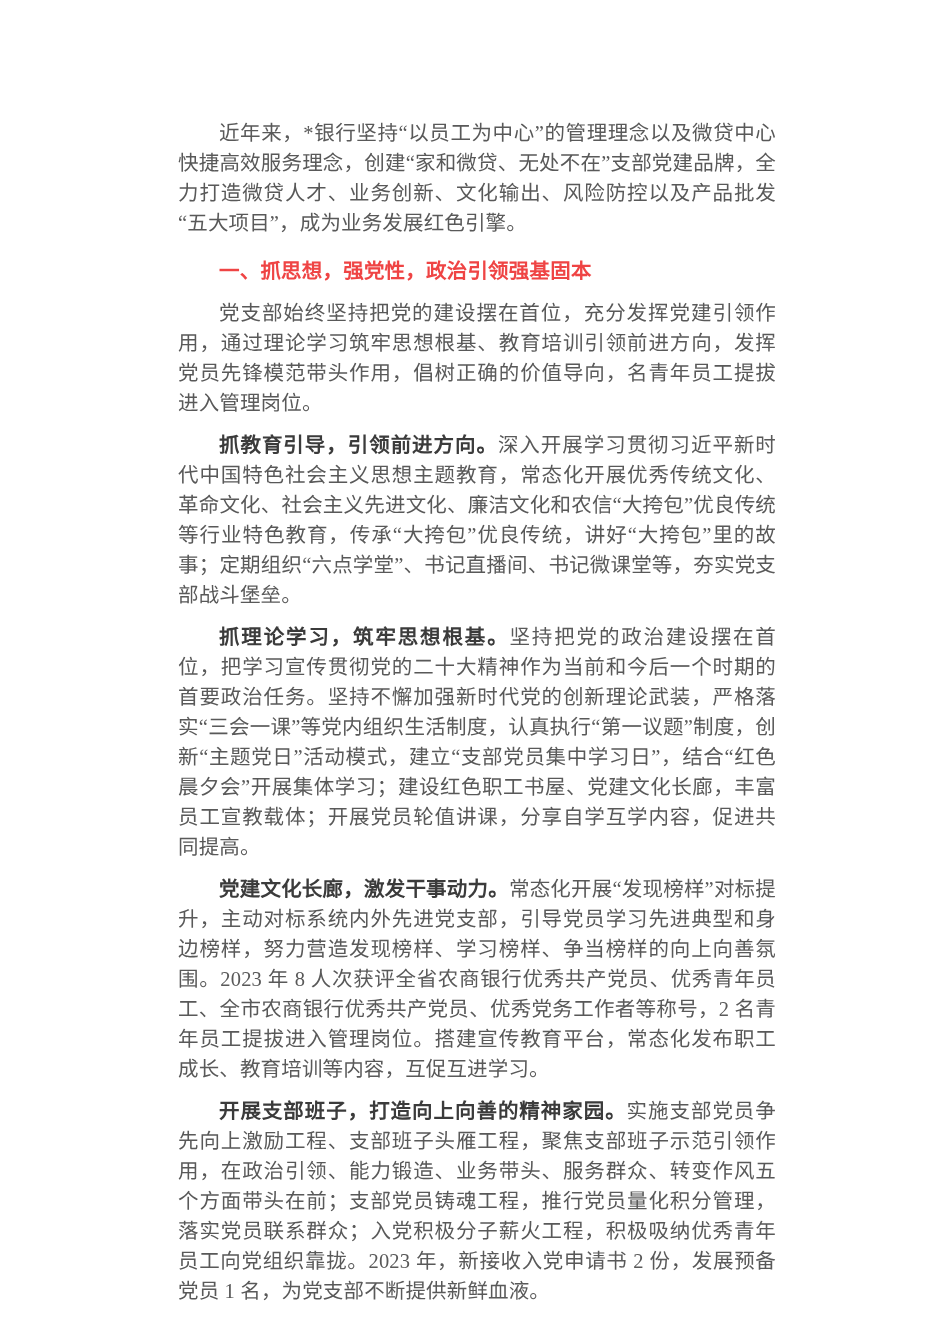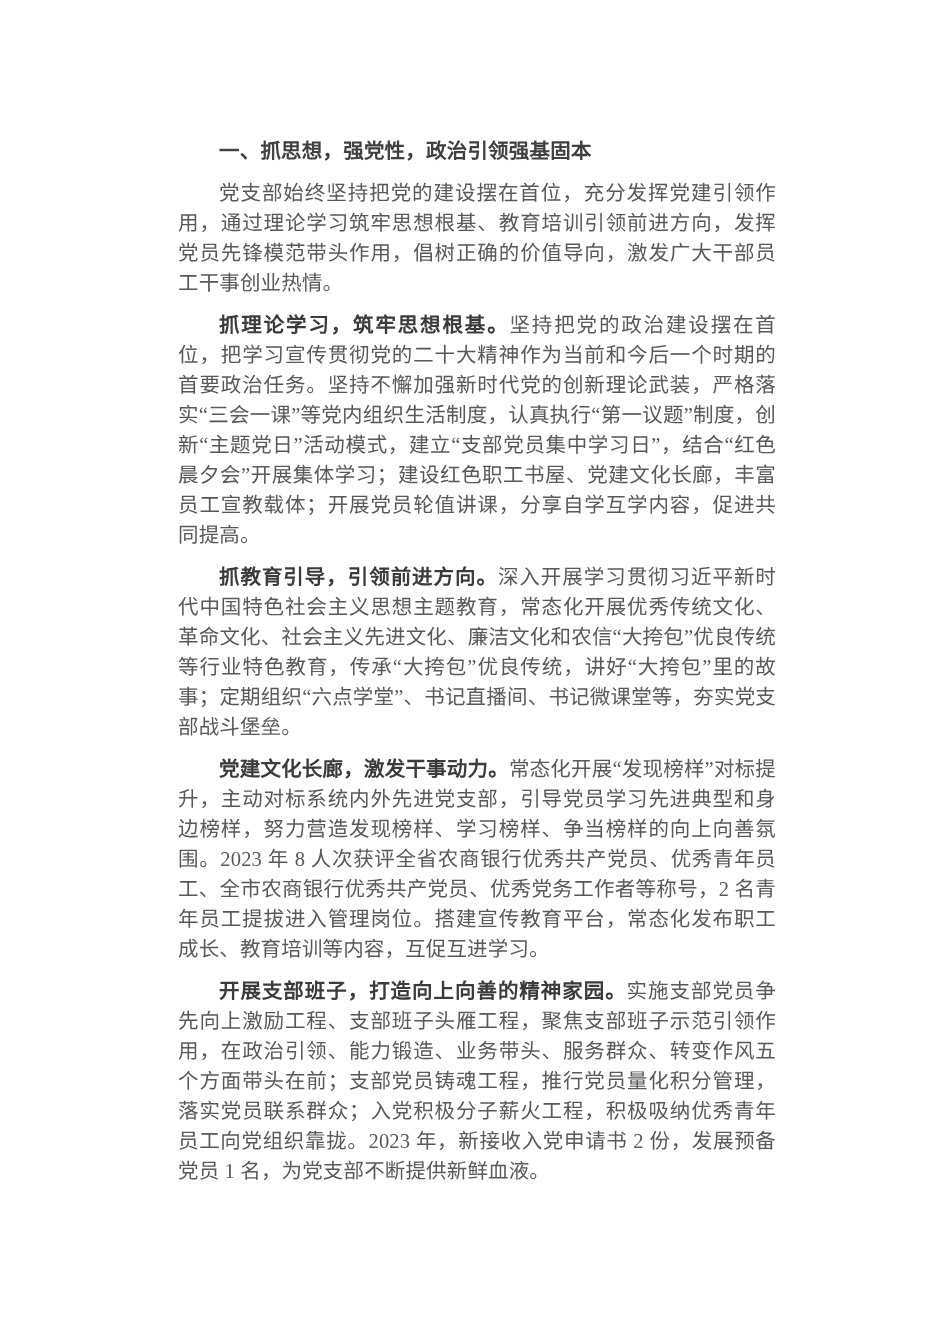--- a/index.html
+++ b/index.html
@@ -40,21 +40,21 @@
   }
   p.para + p.para {
     margin-top: 12px;
   }
   h2.section-heading {
     margin: 0;
     margin-top: 18px;
     margin-bottom: 12px;
     font-size: 20.5px;
     line-height: 30px;
-    color: #404040;
+    color: #ef4444;
     font-weight: 700;
     text-indent: 2em;
     letter-spacing: 0.2px;
     font-family: "Liberation Sans", "DejaVu Sans", sans-serif;
   }
   span.lead {
     font-weight: 700;
     color: #3b3b3b;
     font-family: "Liberation Sans", "DejaVu Sans", sans-serif;
   }
@@ -63,28 +63,29 @@
     color: #595959;
     font-family: "Liberation Serif", "DejaVu Serif", serif;
   }
 </style>
 </head>
 <body>
 
 <div class="page">
   <div class="doc-body">
 
+    <p class="para">近年来，*银行坚持“以员工为中心”的管理理念以及微贷中心快捷高效服务理念，创建“家和微贷、无处不在”支部党建品牌，全力打造微贷人才、业务创新、文化输出、风险防控以及产品批发“五大项目”，成为业务发展红色引擎。</p>
 
     <h2 class="section-heading">一、抓思想，强党性，政治引领强基固本</h2>
 
-    <p class="para">党支部始终坚持把党的建设摆在首位，充分发挥党建引领作用，通过理论学习筑牢思想根基、教育培训引领前进方向，发挥党员先锋模范带头作用，倡树正确的价值导向，激发广大干部员工干事创业热情。</p>
+    <p class="para">党支部始终坚持把党的建设摆在首位，充分发挥党建引领作用，通过理论学习筑牢思想根基、教育培训引领前进方向，发挥党员先锋模范带头作用，倡树正确的价值导向，名青年员工提拔进入管理岗位。</p>
+
+    <p class="para"><span class="lead">抓教育引导，引领前进方向。</span><span class="rest">深入开展学习贯彻习近平新时代中国特色社会主义思想主题教育，常态化开展优秀传统文化、革命文化、社会主义先进文化、廉洁文化和农信“大挎包”优良传统等行业特色教育，传承“大挎包”优良传统，讲好“大挎包”里的故事；定期组织“六点学堂”、书记直播间、书记微课堂等，夯实党支部战斗堡垒。</span></p>
 
     <p class="para"><span class="lead">抓理论学习，筑牢思想根基。</span><span class="rest">坚持把党的政治建设摆在首位，把学习宣传贯彻党的二十大精神作为当前和今后一个时期的首要政治任务。坚持不懈加强新时代党的创新理论武装，严格落实“三会一课”等党内组织生活制度，认真执行“第一议题”制度，创新“主题党日”活动模式，建立“支部党员集中学习日”，结合“红色晨夕会”开展集体学习；建设红色职工书屋、党建文化长廊，丰富员工宣教载体；开展党员轮值讲课，分享自学互学内容，促进共同提高。</span></p>
-
-    <p class="para"><span class="lead">抓教育引导，引领前进方向。</span><span class="rest">深入开展学习贯彻习近平新时代中国特色社会主义思想主题教育，常态化开展优秀传统文化、革命文化、社会主义先进文化、廉洁文化和农信“大挎包”优良传统等行业特色教育，传承“大挎包”优良传统，讲好“大挎包”里的故事；定期组织“六点学堂”、书记直播间、书记微课堂等，夯实党支部战斗堡垒。</span></p>
 
     <p class="para"><span class="lead">党建文化长廊，激发干事动力。</span><span class="rest">常态化开展“发现榜样”对标提升，主动对标系统内外先进党支部，引导党员学习先进典型和身边榜样，努力营造发现榜样、学习榜样、争当榜样的向上向善氛围。2023 年 8 人次获评全省农商银行优秀共产党员、优秀青年员工、全市农商银行优秀共产党员、优秀党务工作者等称号，2 名青年员工提拔进入管理岗位。搭建宣传教育平台，常态化发布职工成长、教育培训等内容，互促互进学习。</span></p>
 
 
 
     <p class="para"><span class="lead">开展支部班子，打造向上向善的精神家园。</span><span class="rest">实施支部党员争先向上激励工程、支部班子头雁工程，聚焦支部班子示范引领作用，在政治引领、能力锻造、业务带头、服务群众、转变作风五个方面带头在前；支部党员铸魂工程，推行党员量化积分管理，落实党员联系群众；入党积极分子薪火工程，积极吸纳优秀青年员工向党组织靠拢。2023 年，新接收入党申请书 2 份，发展预备党员 1 名，为党支部不断提供新鲜血液。</span></p>
 
   </div>
 </div>
 

